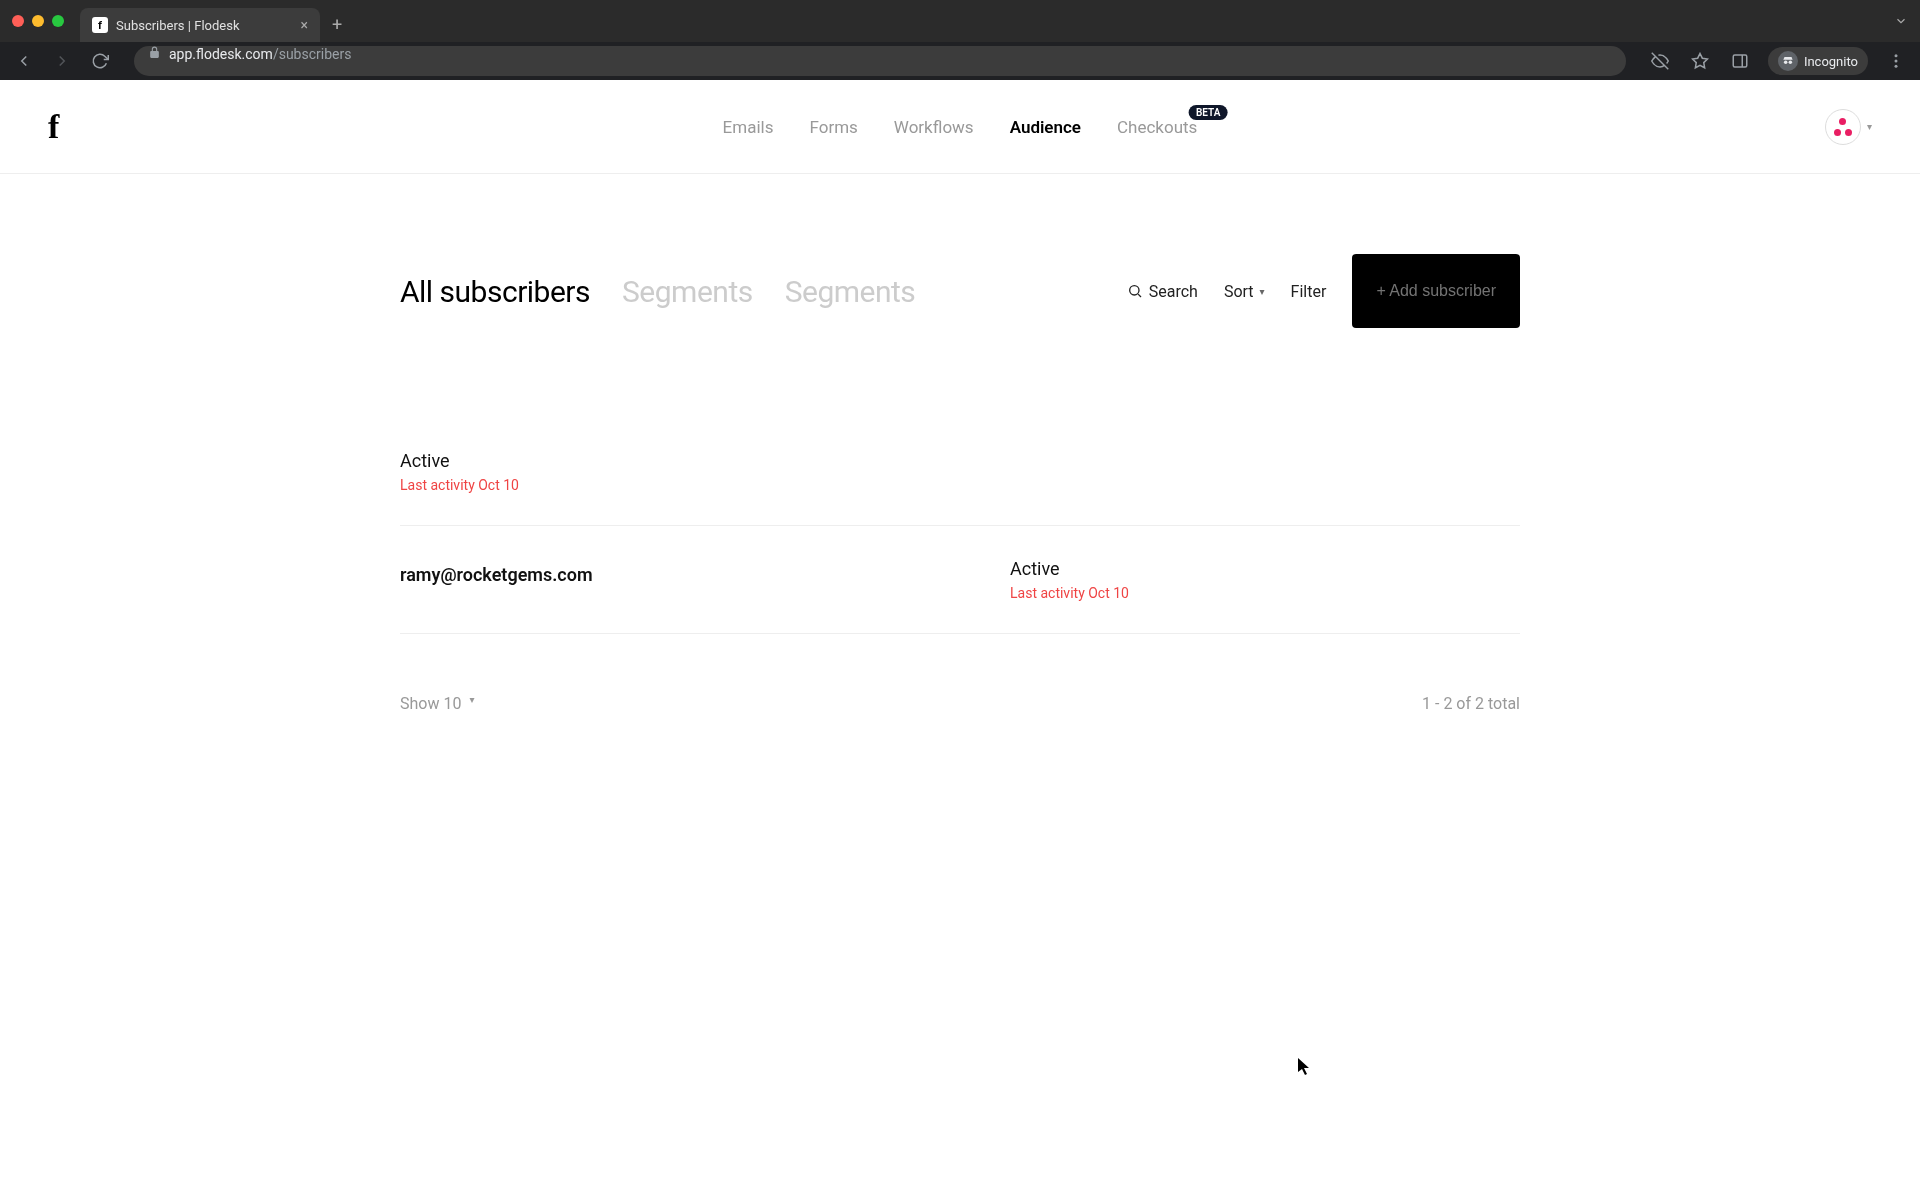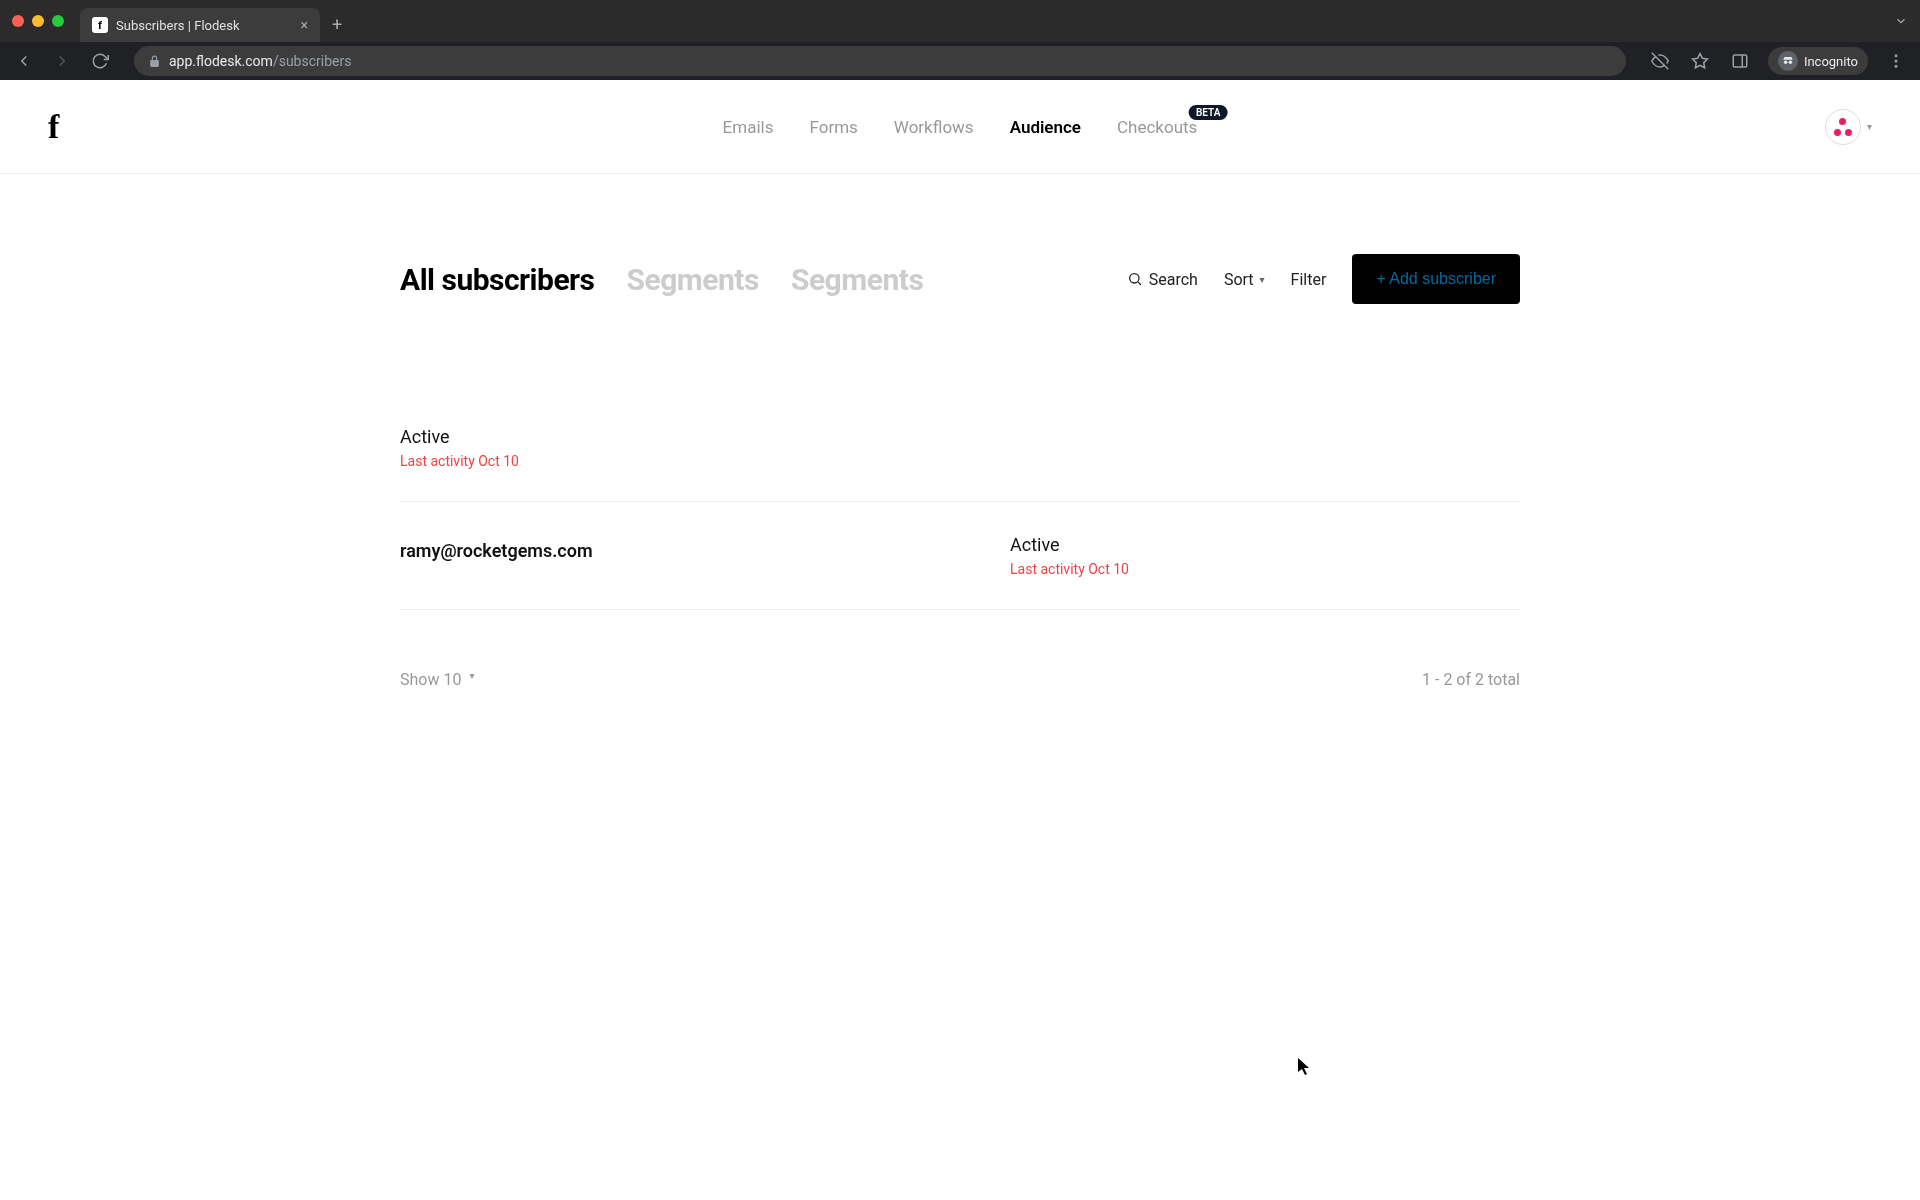--- a/index.html
+++ b/index.html
@@ -59,21 +59,20 @@
     gap: 14px;
   }
   .nav-icon { color: #9aa0a6; display: flex; align-items: center; justify-content: center; width: 24px; height: 24px; cursor: pointer; }
   .nav-icon.disabled { opacity: 0.4; }
   .url-bar {
     flex: 1;
     background: #3c3c3c;
     border-radius: 20px;
     height: 30px;
     display: flex;
-    align-items: center;
     padding: 0 14px;
     gap: 8px;
     color: #e8eaed;
     font-size: 14px;
     margin: 0 8px;
     min-width: 0;
   }
   .url-secure { color: #9aa0a6; font-size: 13px; }
   .url-text { color: #9aa0a6; }
   .url-text .domain { color: #e8eaed; }
@@ -159,41 +158,41 @@
 
   .view-header {
     display: flex;
     align-items: center;
     margin-bottom: 90px;
   }
   .view-tabs {
     display: flex;
     gap: 32px;
     font-size: 30px;
-    font-weight: 700;
+    font-weight: 400;
     letter-spacing: -0.5px;
     text-align: center;
   }
   .view-tab { color: #ccc; cursor: pointer; }
   .view-tab.active { color: #000; }
 
   .view-actions {
     margin-left: auto;
     display: flex;
     align-items: center;
     gap: 26px;
     font-size: 16px;
     color: #222;
   }
   .action { display: flex; align-items: center; gap: 6px; cursor: pointer; }
   .add-btn {
     background: #000;
-    color: #0369a1;
+    color: #737373;
     border: none;
-    padding: 16px 24px;
+    padding: 28px 24px;
     font-size: 16px;
     font-weight: 500;
     border-radius: 4px;
     cursor: pointer;
   }
 
   .subscriber-list { }
   .subscriber-row {
     display: flex;
     padding: 32px 0;

